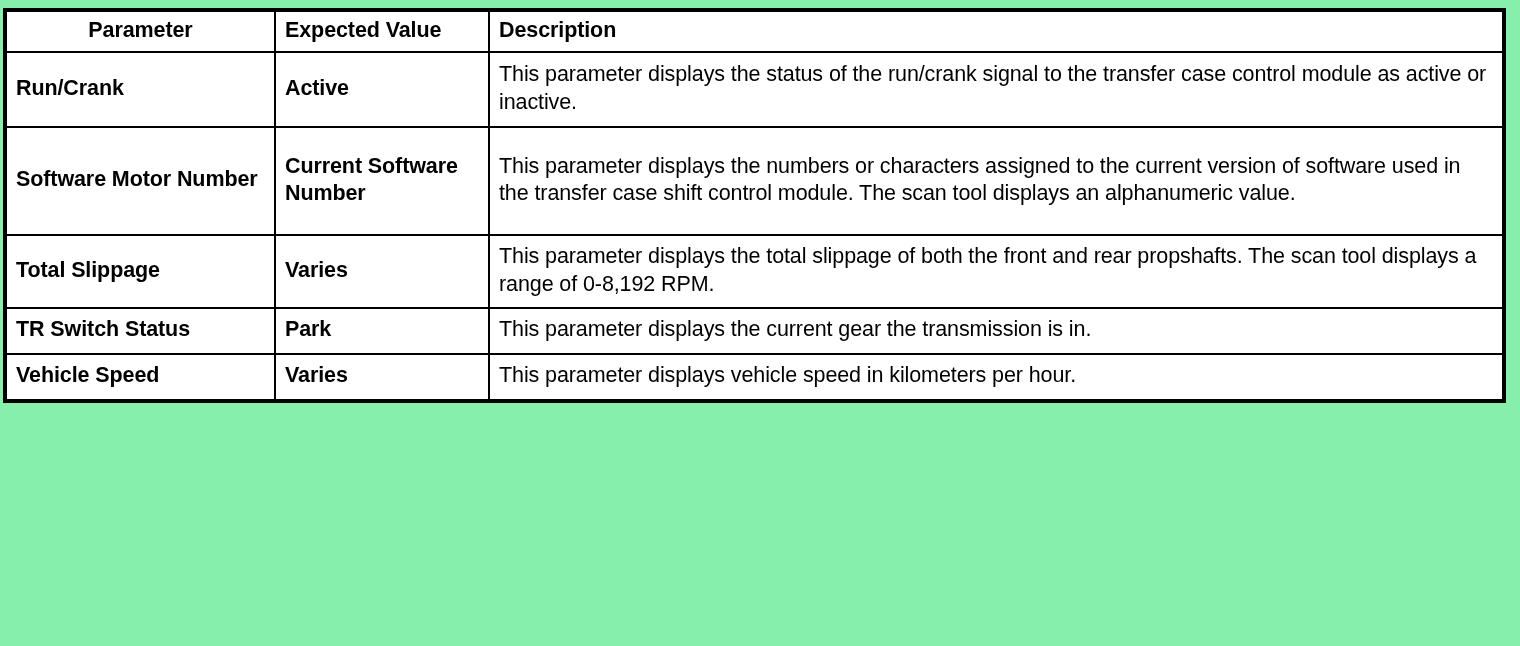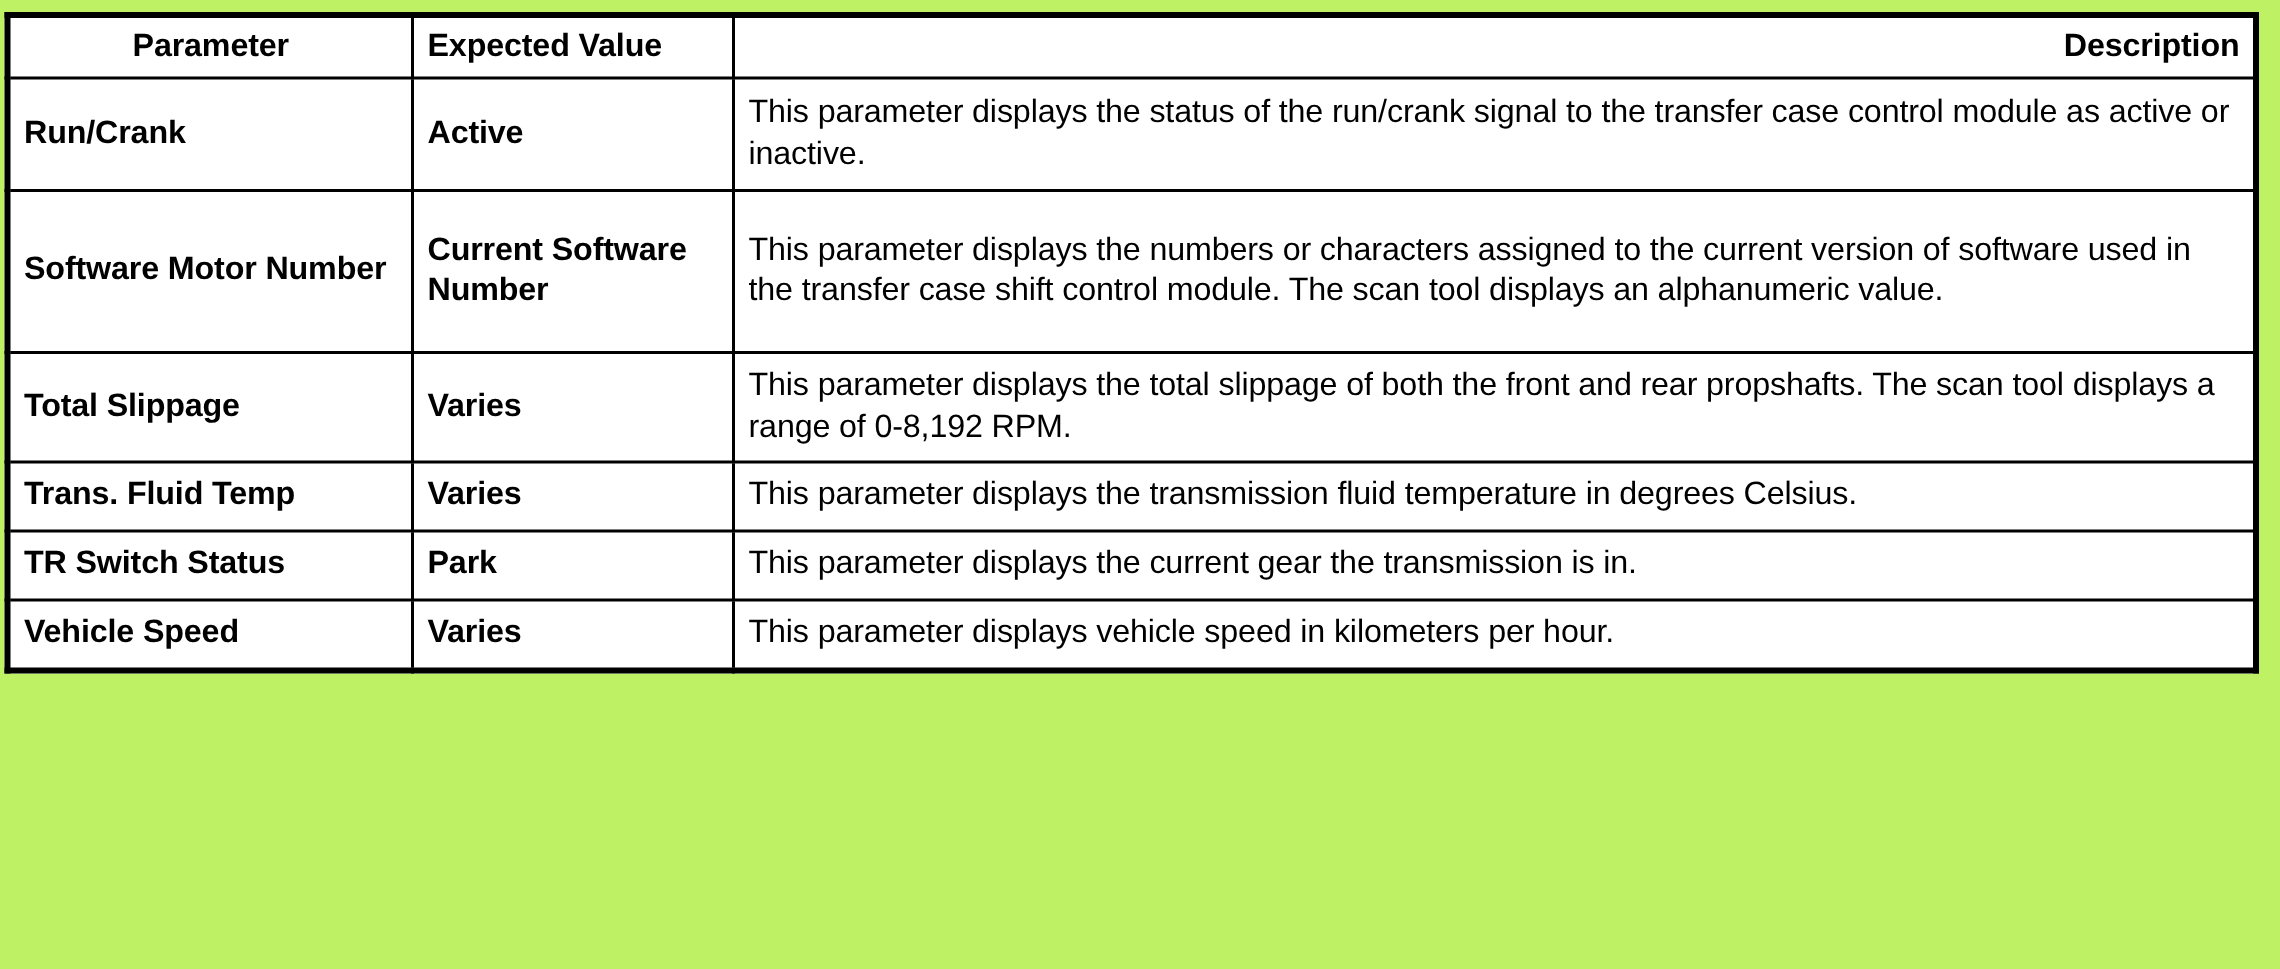--- a/index.html
+++ b/index.html
@@ -14,21 +14,21 @@
     overflow: hidden;
     font-family: "Liberation Sans", "DejaVu Sans", sans-serif;
     color: #000000;
     -webkit-font-smoothing: none;
   }
 
   #page {
     position: relative;
     width: 1520px;
     height: 646px;
-    background: #bef264;
+    background: #86efac;
   }
 
   .param-table {
     position: absolute;
     left: 3px;
     top: 8px;
     width: 1503px;
     border-collapse: collapse;
     table-layout: fixed;
     background: #ffffff;
@@ -55,21 +55,21 @@
     text-align: center;
     font-size: 22px;
     padding-top: 7px;
     padding-bottom: 8px;
     border-bottom-width: 4px;
   }
 
   
   thead th.head-param  { text-align: center; }
   thead th.head-value  { text-align: left; }
-  thead th.head-desc   { text-align: right; }
+  thead th.head-desc   { text-align: left; }
 
   td.cell-param,
   td.cell-value {
     white-space: pre-line;
     font-weight: bold;
   }
 
   td.cell-desc {
     padding-right: 10px;
   }
@@ -116,25 +116,20 @@
 
       <tr class="tall-3">
         <td class="cell-param">Total Slippage</td>
         <td class="cell-value">Varies</td>
         <td class="cell-desc">This parameter displays the total slippage of both the front and rear propshafts. The scan tool displays a range of 0-8,192 RPM.</td>
       </tr>
 
 
 
 
-      <tr class="short">
-        <td class="cell-param">Trans. Fluid Temp</td>
-        <td class="cell-value">Varies</td>
-        <td class="cell-desc">This parameter displays the transmission fluid temperature in degrees Celsius.</td>
-      </tr>
 
       <tr class="short">
         <td class="cell-param">TR Switch Status</td>
         <td class="cell-value">Park</td>
         <td class="cell-desc">This parameter displays the current gear the transmission is in.</td>
       </tr>
 
       <tr class="short">
         <td class="cell-param">Vehicle Speed</td>
         <td class="cell-value">Varies</td>

